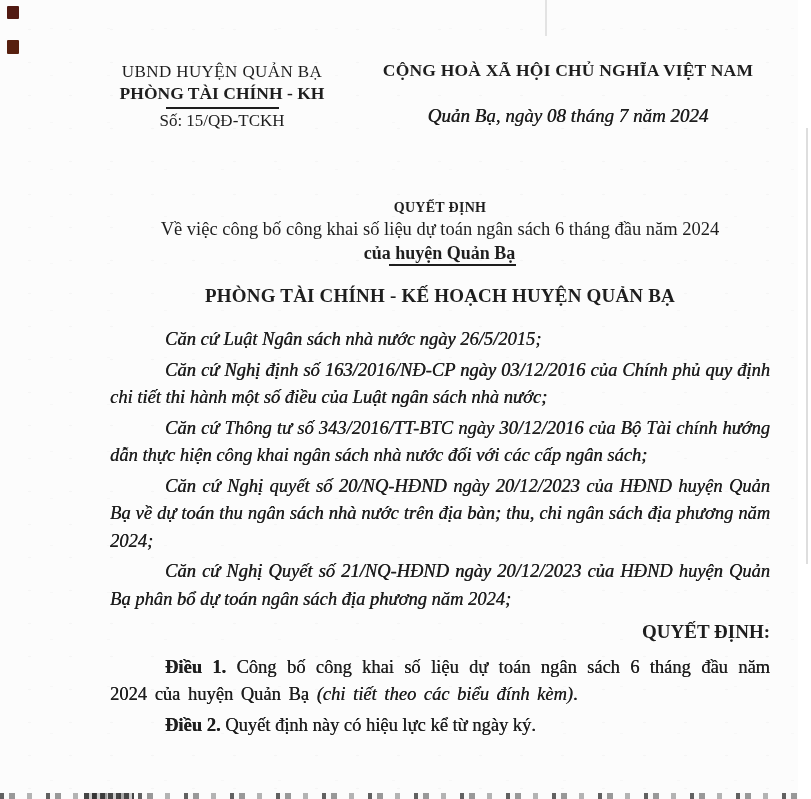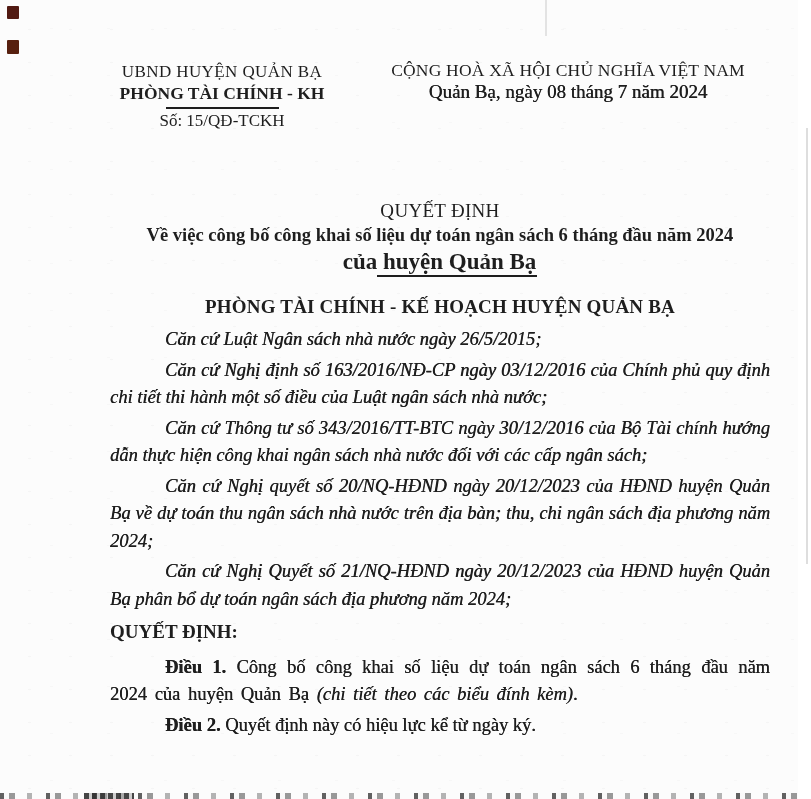--- a/index.html
+++ b/index.html
@@ -35,36 +35,36 @@
     content:"";position:absolute;left:84px;bottom:0;width:50px;height:6px;
     background:repeating-linear-gradient(90deg, rgba(50,50,50,.9) 0 5px, rgba(160,160,160,.5) 5px 8px);
   }
   
   .header-left{position:absolute;left:102px;top:62px;width:240px;text-align:center;}
   .org-parent{font-size:17px;letter-spacing:.4px;white-space:nowrap;}
   .org-name{font-size:17.5px;font-weight:bold;white-space:nowrap;margin-top:1px;}
   .org-rule{width:113px;border-top:2px solid #1e1e1e;margin:3px auto 0;}
   .doc-number{font-size:17px;margin-top:2px;white-space:nowrap;}
   .header-right{position:absolute;left:368px;top:60px;width:400px;text-align:center;}
-  .nation{font-size:17.5px;font-weight:normal;white-space:nowrap;letter-spacing:.2px;}
+  .nation{font-size:17.5px;font-weight:bold;white-space:nowrap;letter-spacing:.2px;}
   .motto{margin-top:2px;}
   .motto span{display:inline-block;font-size:18.5px;font-weight:bold;border-bottom:2px solid #1e1e1e;padding:0 2px 2px;white-space:nowrap;}
-  .place-date{font-size:19px;margin-top:0;white-space:nowrap;text-shadow:.35px 0 0 currentColor;}
+  .place-date{font-size:19px;font-style:italic;margin-top:24px;white-space:nowrap;text-shadow:.35px 0 0 currentColor;}
   
   .title-block{position:absolute;left:80px;top:200px;width:720px;text-align:center;}
-  .doc-type{font-size:19px;font-weight:normal;letter-spacing:.3px;text-align:center;}
-  .subject{font-size:18.5px;font-weight:bold;margin-top:3px;white-space:nowrap;}
-  .subject-2{font-size:23px;font-weight:bold;margin-top:3px;}
+  .doc-type{font-size:14px;font-weight:bold;letter-spacing:.3px;text-align:center;}
+  .subject{font-size:18.5px;font-weight:normal;margin-top:3px;white-space:nowrap;}
+  .subject-2{font-size:18px;font-weight:bold;margin-top:3px;}
   .subject-2 .u{border-bottom:2px solid #1e1e1e;padding:0 1px 1px 6px;margin-left:-6px;}
   .issuer{font-size:19px;font-weight:bold;margin-top:21px;white-space:nowrap;letter-spacing:.2px;}
   
   .doc-body{position:absolute;left:110px;top:326px;width:660px;text-align:justify;font-size:18.5px;line-height:27.5px;}
   .doc-body p{margin:0 0 3px;text-indent:55px;}
   .recital{font-style:italic;text-shadow:.35px 0 0 currentColor;}
-  .operative{font-weight:bold;font-size:19px;text-align:left;text-indent:0;margin:5px 0 8px;}
+  .operative{font-weight:bold;font-size:19px;text-align:right;text-indent:0;margin:5px 0 8px;}
   .article{text-shadow:.25px 0 0 currentColor;}
   .article .b{font-weight:bold;}
   .article .i{font-style:italic;}
   .article-1{word-spacing:3px;}
 </style>
 </head>
 <body>
 
 <div class="page">
 

